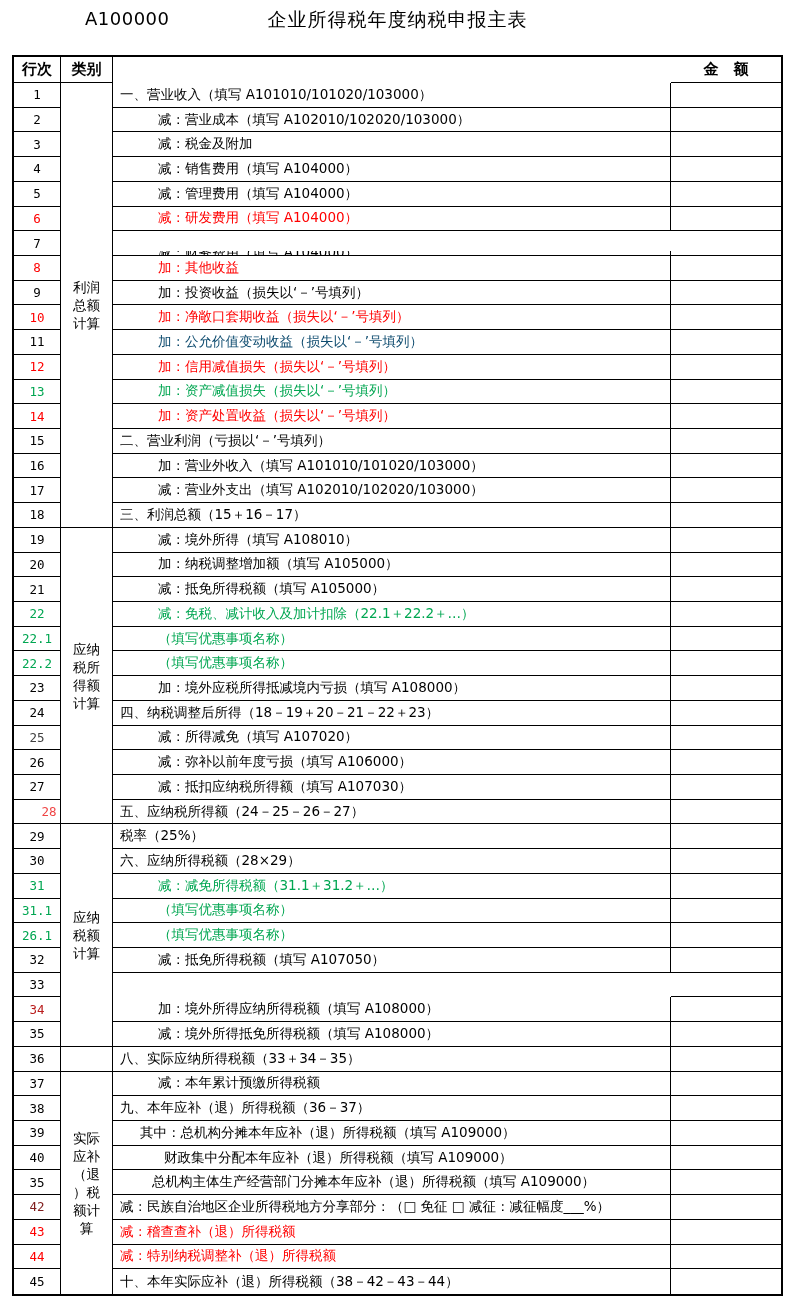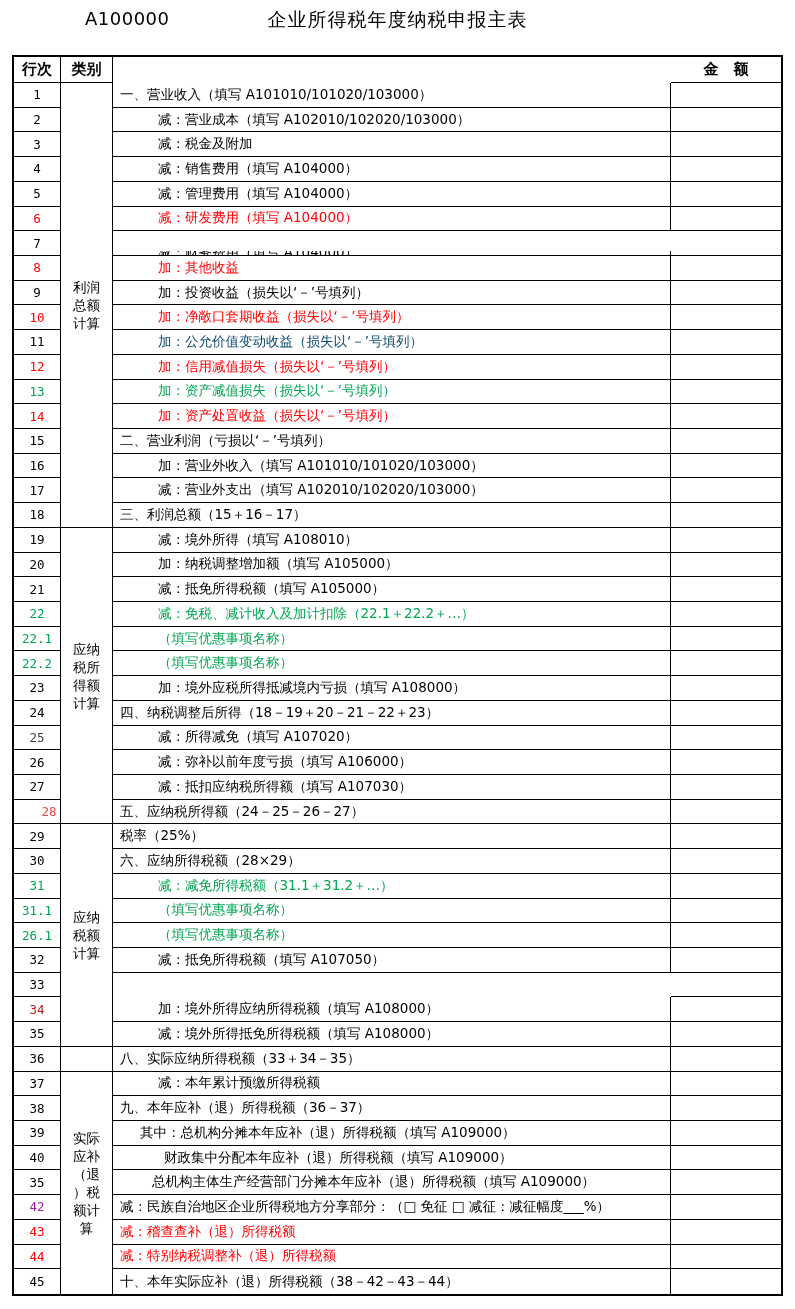--- a/index.html
+++ b/index.html
@@ -184,21 +184,21 @@
     <div class="cell amount no-br" style="grid-area: 43 / 4;"></div>
     <div class="cell rowno" style="grid-area: 44 / 1; color: rgb(0, 0, 0);">39</div>
     <div class="cell ind2" style="grid-area: 44 / 3; color: rgb(0, 0, 0);">其中：总机构分摊本年应补（退）所得税额（填写 A109000）</div>
     <div class="cell amount no-br" style="grid-area: 44 / 4;"></div>
     <div class="cell rowno" style="grid-area: 45 / 1; color: rgb(0, 0, 0);">40</div>
     <div class="cell ind3" style="grid-area: 45 / 3; color: rgb(0, 0, 0);">财政集中分配本年应补（退）所得税额（填写 A109000）</div>
     <div class="cell amount no-br" style="grid-area: 45 / 4;"></div>
     <div class="cell rowno" style="grid-area: 46 / 1; color: rgb(0, 0, 0);">35</div>
     <div class="cell ind4" style="grid-area: 46 / 3; color: rgb(0, 0, 0);">总机构主体生产经营部门分摊本年应补（退）所得税额（填写 A109000）</div>
     <div class="cell amount no-br" style="grid-area: 46 / 4;"></div>
-    <div class="cell rowno" style="grid-area: 47 / 1; color: #a21caf;">42</div>
+    <div class="cell rowno" style="grid-area: 47 / 1; color: #7f1d1d;">42</div>
     <div class="cell ind0" style="grid-area: 47 / 3; color: rgb(0, 0, 0);">减：民族自治地区企业所得税地方分享部分：（□ 免征 □ 减征：减征幅度___%）</div>
     <div class="cell amount no-br" style="grid-area: 47 / 4;"></div>
     <div class="cell rowno" style="grid-area: 48 / 1; color: rgb(255, 0, 0);">43</div>
     <div class="cell ind0" style="grid-area: 48 / 3; color: rgb(255, 0, 0);">减：稽查查补（退）所得税额</div>
     <div class="cell amount no-br" style="grid-area: 48 / 4;"></div>
     <div class="cell rowno" style="grid-area: 49 / 1; color: rgb(255, 0, 0);">44</div>
     <div class="cell ind0" style="grid-area: 49 / 3; color: rgb(255, 0, 0);">减：特别纳税调整补（退）所得税额</div>
     <div class="cell amount no-br" style="grid-area: 49 / 4;"></div>
     <div class="cell rowno no-bb" style="grid-area: 50 / 1; color: rgb(0, 0, 0);">45</div>
     <div class="cell ind0 no-bb" style="grid-area: 50 / 3; color: rgb(0, 0, 0);">十、本年实际应补（退）所得税额（38－42－43－44）</div>

